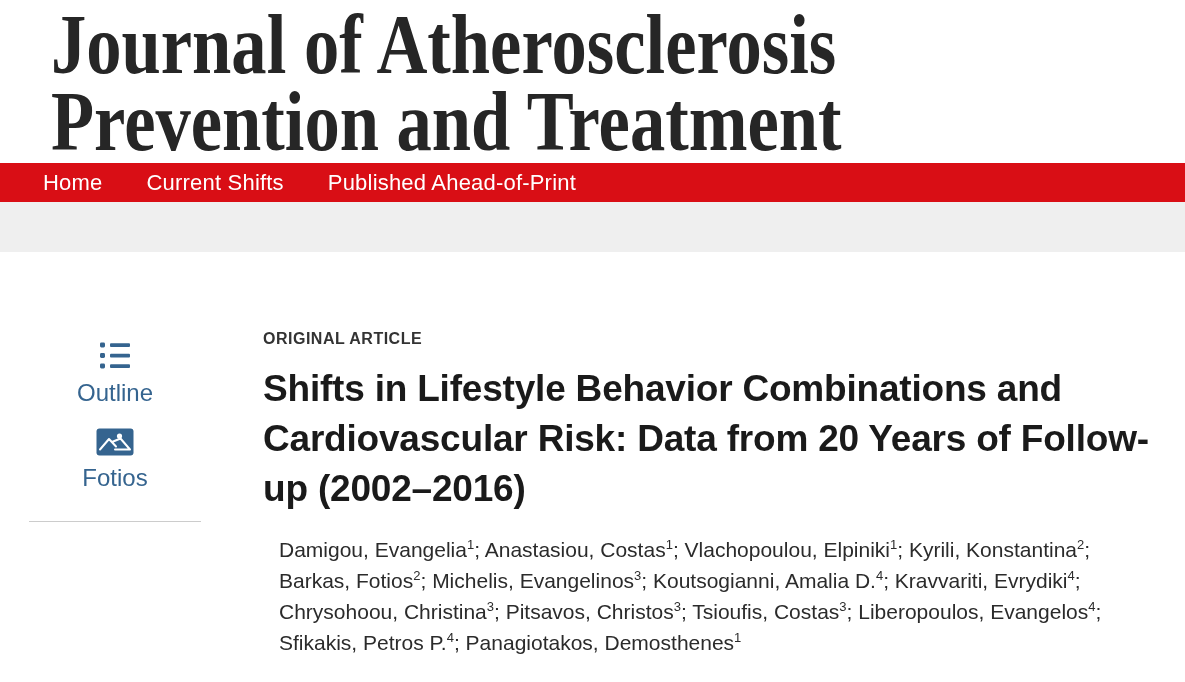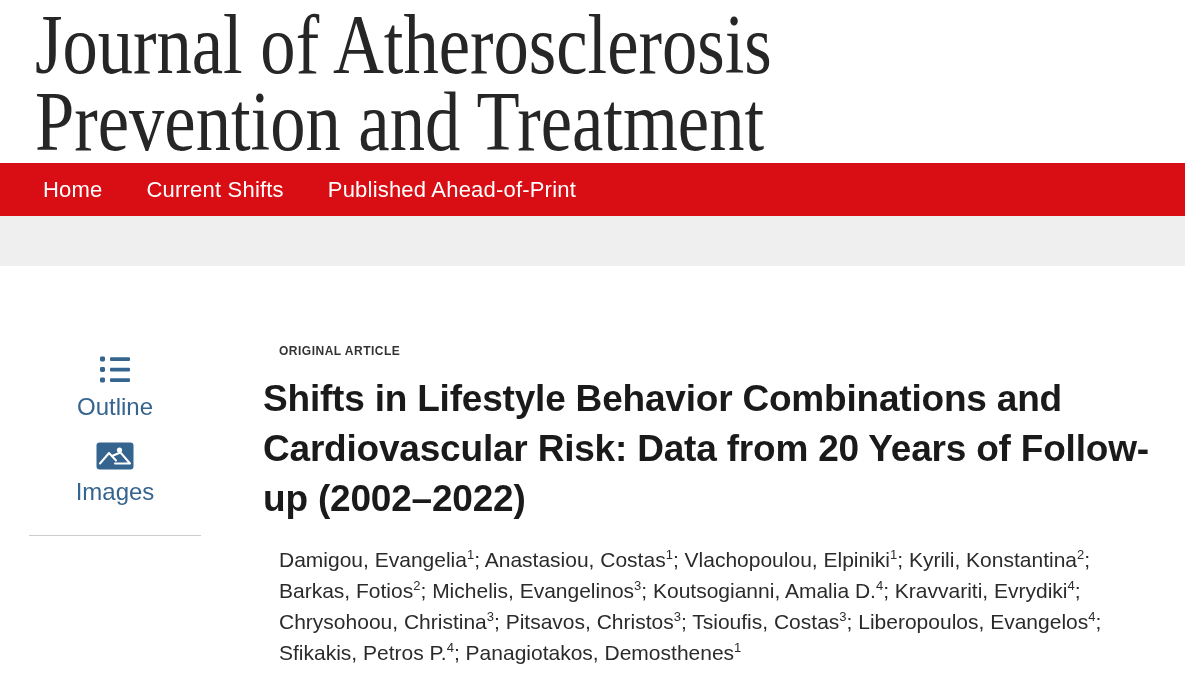--- a/index.html
+++ b/index.html
@@ -15,32 +15,32 @@
   }
   *{box-sizing:border-box;}
   html,body{margin:0;padding:0;}
   body{
     width:1185px;height:682px;overflow:hidden;background:#fff;
     font-family:"Liberation Sans",sans-serif;
   }
 
   
   .masthead{
-    height:163px;padding:6px 0 0 35px;background:#fff;
+    height:163px;padding:6px 0 0 51px;background:#fff;font-weight:bold;
   }
   .masthead-text{
     font-family:"Liberation Serif",serif;
     font-size:84px;line-height:77px;color:var(--masthead-color);
     transform:scaleX(0.84);transform-origin:0 0;
     white-space:nowrap;cursor:pointer;
   }
 
   
   .nav{
-    height:53px;background:var(--nav-red);
+    height:39px;background:var(--nav-red);
     display:flex;gap:44px;padding-left:43px;
   }
   .nav-item{
     display:flex;align-items:center;gap:10px;
     color:var(--nav-text);font-size:22px;letter-spacing:.2px;
     cursor:pointer;text-decoration:none;white-space:nowrap;
   }
   .nav-item .chev{display:flex;align-items:center;margin-top:3px;}
 
   
@@ -60,22 +60,22 @@
   .side-label{
     font-size:24px;line-height:23px;color:var(--sidebar-blue);
   }
   .side-divider{
     width:172px;border-top:1px solid var(--divider-gray);
     margin:8px 0 32px 0;align-self:center;
   }
 
   .main{width:900px;margin-left:33px;}
   .kicker{
-    font-size:12px;font-weight:bold;letter-spacing:.5px;
-    color:var(--kicker-color);margin:0 0 16px 16px;
+    font-size:16px;font-weight:bold;letter-spacing:.5px;
+    color:var(--kicker-color);margin:0 0 16px 0;
   }
   .title{
     font-size:37px;line-height:50px;font-weight:700;
     color:var(--title-color);margin:0 0 20px 0;letter-spacing:-.2px;
   }
   .authors{
     font-size:21px;line-height:31px;color:var(--authors-color);margin:16px;
   }
   .authors sup{
     font-size:13px;line-height:0;
@@ -123,22 +123,22 @@
         <span class="side-label">Outline</span>
       </div>
       <div class="side-item">
         <span class="side-icon">
           <svg width="38" height="28" viewBox="0 0 38 28">
             <rect x="0.5" y="0.5" width="37" height="27" rx="3" fill="currentColor"></rect>
             <circle cx="23.5" cy="8" r="2.6" fill="#fff"></circle>
             <path d="M4 21.5 L13 11 L20 18.5 M16 14 L24.5 10.5 L34 21.5 L19 21.5" stroke="#fff" stroke-width="2" fill="none" stroke-linecap="round" stroke-linejoin="round"></path>
           </svg>
         </span>
-        <span class="side-label">Images</span>
+        <span class="side-label">Fotios</span>
       </div>
       <div class="side-divider"></div>
     </aside>
   <main class="main">
     <h4 class="kicker">ORIGINAL ARTICLE</h4>
-    <h1 class="title">Shifts in Lifestyle Behavior Combinations and Cardiovascular Risk: Data from 20 Years of Follow-up (2002–2022)</h1>
+    <h1 class="title">Shifts in Lifestyle Behavior Combinations and Cardiovascular Risk: Data from 20 Years of Follow-up (2002–2016)</h1>
     <p class="authors"><span>Damigou, Evangelia</span><sup>1</sup>; <span>Anastasiou, Costas</span><sup>1</sup>; <span>Vlachopoulou, Elpiniki</span><sup>1</sup>; <span>Kyrili, Konstantina</span><sup>2</sup>; <span>Barkas, Fotios</span><sup>2</sup>; <span>Michelis, Evangelinos</span><sup>3</sup>; <span>Koutsogianni, Amalia D.</span><sup>4</sup>; <span>Kravvariti, Evrydiki</span><sup>4</sup>; <span>Chrysohoou, Christina</span><sup>3</sup>; <span>Pitsavos, Christos</span><sup>3</sup>; <span>Tsioufis, Costas</span><sup>3</sup>; <span>Liberopoulos, Evangelos</span><sup>4</sup>; <span>Sfikakis, Petros P.</span><sup>4</sup>; <span>Panagiotakos, Demosthenes</span><sup>1</sup></p>
   </main>
 </div>
 
 </body></html>

